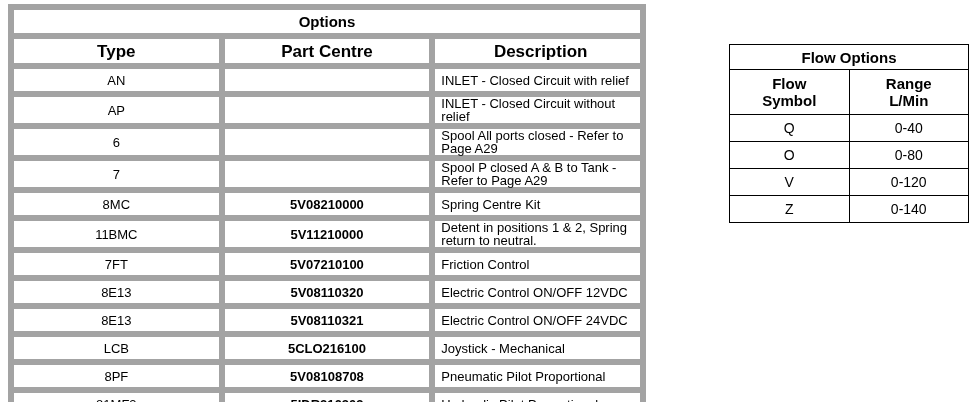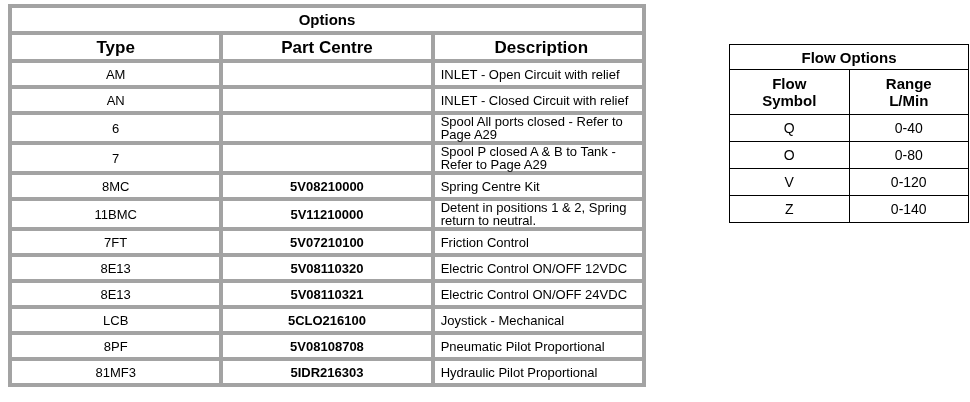--- a/index.html
+++ b/index.html
@@ -19,21 +19,21 @@
   
   #options-table {
     position: absolute;
     left: 8px;
     top: 4px;
     width: 638px;
     border-collapse: collapse;
     table-layout: fixed;
   }
   #options-table td, #options-table th {
-    border: 4px solid #a3a3a3;
+    border: 6px solid #a3a3a3;
     padding: 0;
     font-size: 13px;
     line-height: 1.0;
     height: 22px;
     vertical-align: middle;
   }
   #options-table .title-cell {
     text-align: center;
     font-weight: bold;
     font-size: 15px;
@@ -101,29 +101,29 @@
 <table id="options-table">
   <tbody>
     <tr>
       <td class="title-cell" colspan="3">Options</td>
     </tr>
     <tr>
       <td class="hdr col-type">Type</td>
       <td class="hdr col-part">Part Centre</td>
       <td class="hdr col-desc" style="text-align:center;">Description</td>
     </tr>
-  <tr class="plain">
-        <td class="col-type">AM</td>
-        <td class="col-part"></td>
-        <td class="col-desc">INLET - Open Circuit with relief</td>
-      </tr>
       <tr class="plain">
         <td class="col-type">AN</td>
         <td class="col-part"></td>
         <td class="col-desc">INLET - Closed Circuit with relief</td>
+      </tr>
+      <tr class="plain">
+        <td class="col-type">AP</td>
+        <td class="col-part"></td>
+        <td class="col-desc">INLET - Closed Circuit without relief</td>
       </tr>
       <tr class="plain">
         <td class="col-type">6</td>
         <td class="col-part"></td>
         <td class="col-desc">Spool All ports closed - Refer to Page A29</td>
       </tr>
       <tr class="plain">
         <td class="col-type">7</td>
         <td class="col-part"></td>
         <td class="col-desc">Spool P closed A &amp; B to Tank - Refer to Page A29</td>

